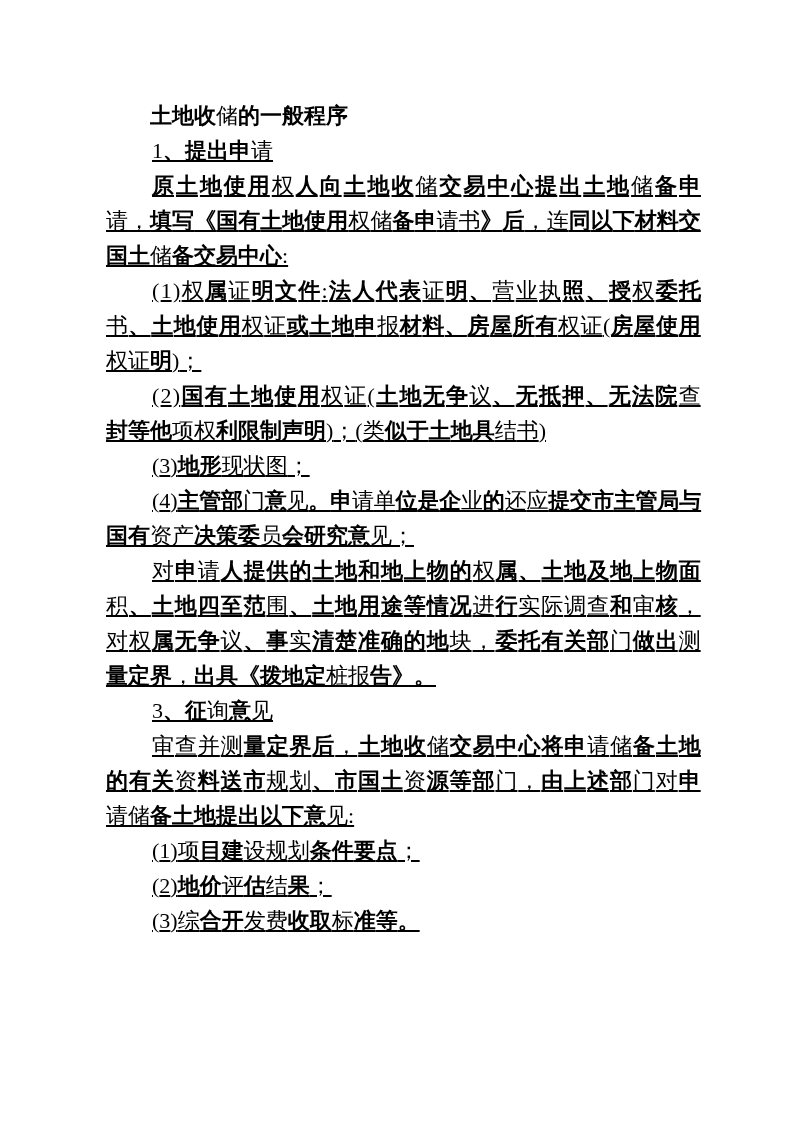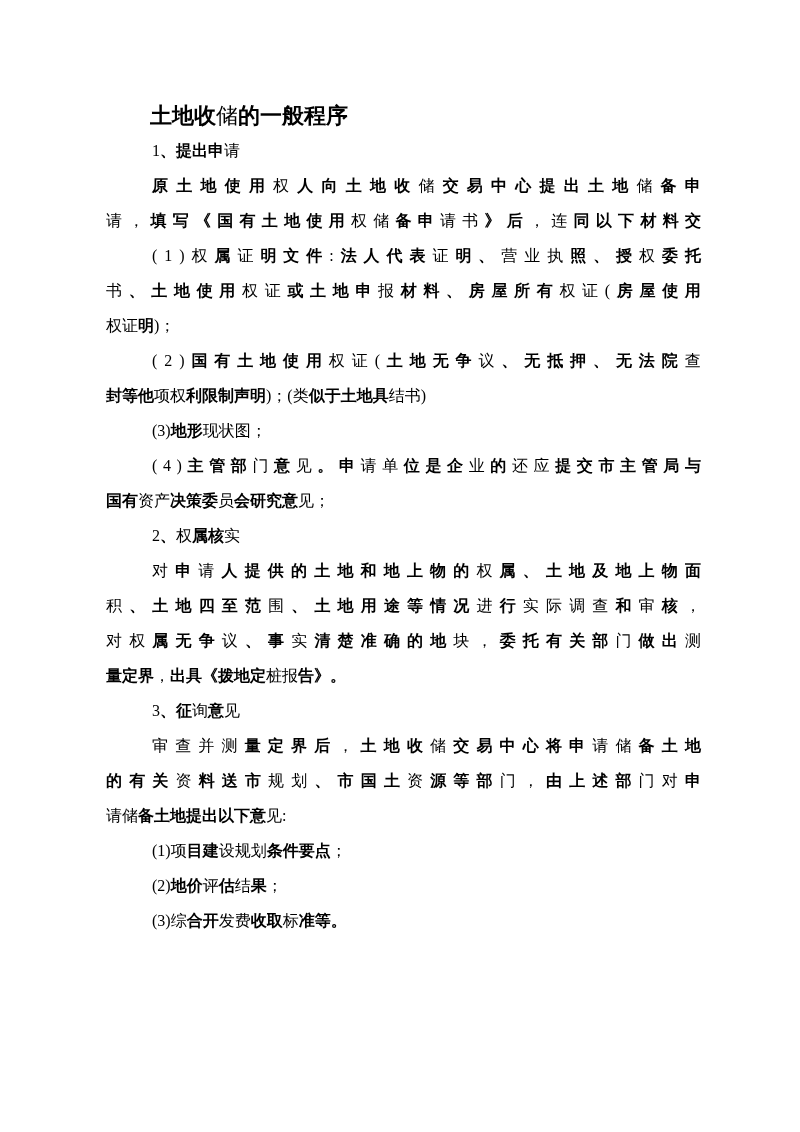--- a/index.html
+++ b/index.html
@@ -21,25 +21,26 @@
     padding-left: 44px;          
     font-size: 22px;
     font-weight: 700;
     line-height: 35px;
     white-space: nowrap;
   }
   .doc-body { width: 595px; }
   .line {
     width: 595px;
     box-sizing: border-box;
-    font-size: 16px;
+    font-size: 22px;
     font-weight: 700;
     line-height: 35px;
     height: 35px;
     white-space: nowrap;
+    text-decoration: underline;
   }
   
   .line.indent { text-indent: 46px; }
   
   .line.fill {
     display: flex;
     justify-content: space-between;
     text-indent: 0;
   }
   .line.fill span { flex: 0 1 auto; min-width: 0; }
@@ -104,20 +105,21 @@
         <span>后</span>
         <span class="light">，</span>
         <span class="light">连</span>
         <span>同</span>
         <span>以</span>
         <span>下</span>
         <span>材</span>
         <span>料</span>
         <span>交</span>
       </div>
+      <div class="line"><span>国</span><span>土</span><span class="light">储</span><span>备</span><span>交</span><span>易</span><span>中</span><span>心</span><span class="light">:</span></div>
       <div class="line indent fill">
         <span class="light">(</span>
         <span class="light">1</span>
         <span class="light">)</span>
         <span class="light">权</span>
         <span>属</span>
         <span class="light">证</span>
         <span>明</span>
         <span>文</span>
         <span>件</span>
@@ -222,21 +224,20 @@
         <span class="light">应</span>
         <span>提</span>
         <span>交</span>
         <span>市</span>
         <span>主</span>
         <span>管</span>
         <span>局</span>
         <span>与</span>
       </div>
       <div class="line"><span>国</span><span>有</span><span class="light">资</span><span class="light">产</span><span>决</span><span>策</span><span>委</span><span class="light">员</span><span>会</span><span>研</span><span>究</span><span>意</span><span class="light">见</span><span class="light">；</span></div>
-      <div class="line indent"><span class="light">2</span><span>、</span><span class="light">权</span><span>属</span><span>核</span><span class="light">实</span></div>
       <div class="line indent fill">
         <span class="light">对</span>
         <span>申</span>
         <span class="light">请</span>
         <span>人</span>
         <span>提</span>
         <span>供</span>
         <span>的</span>
         <span>土</span>
         <span>地</span>

